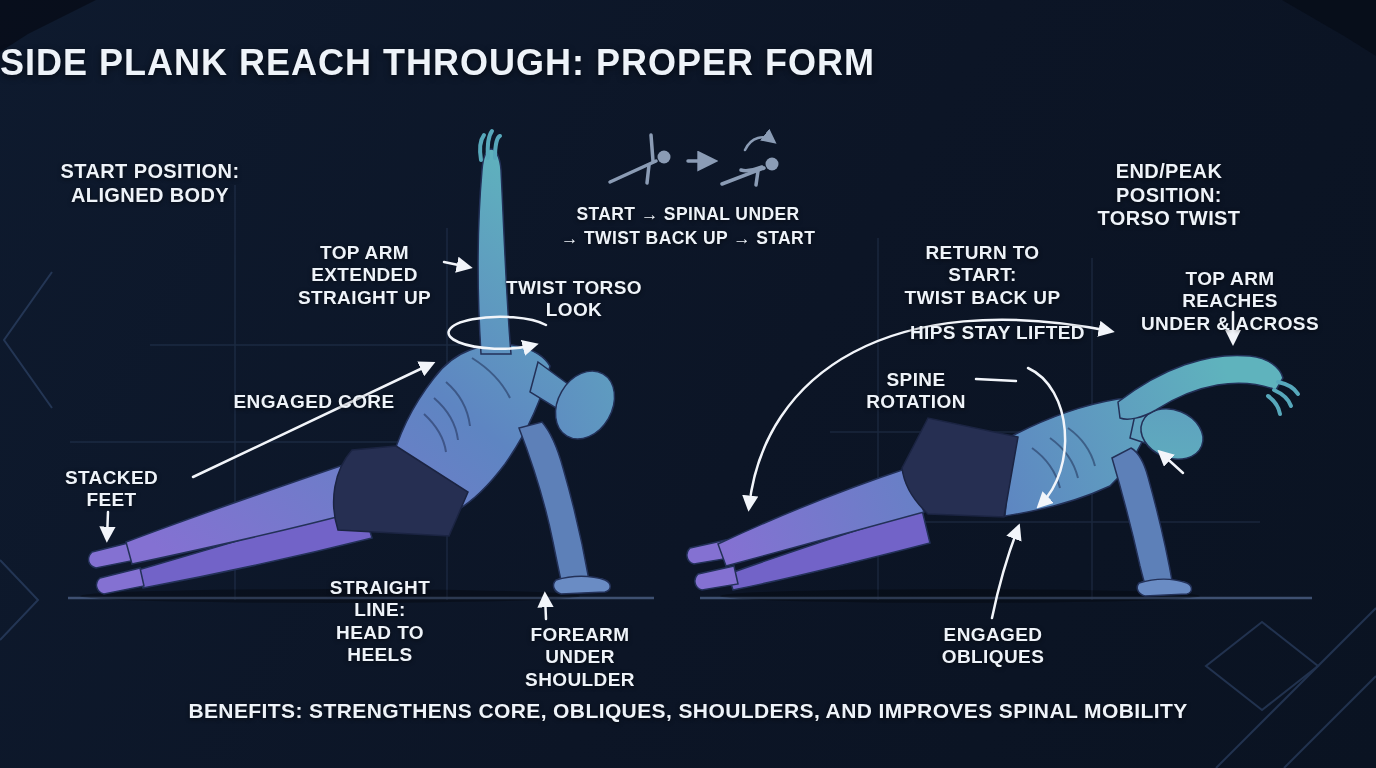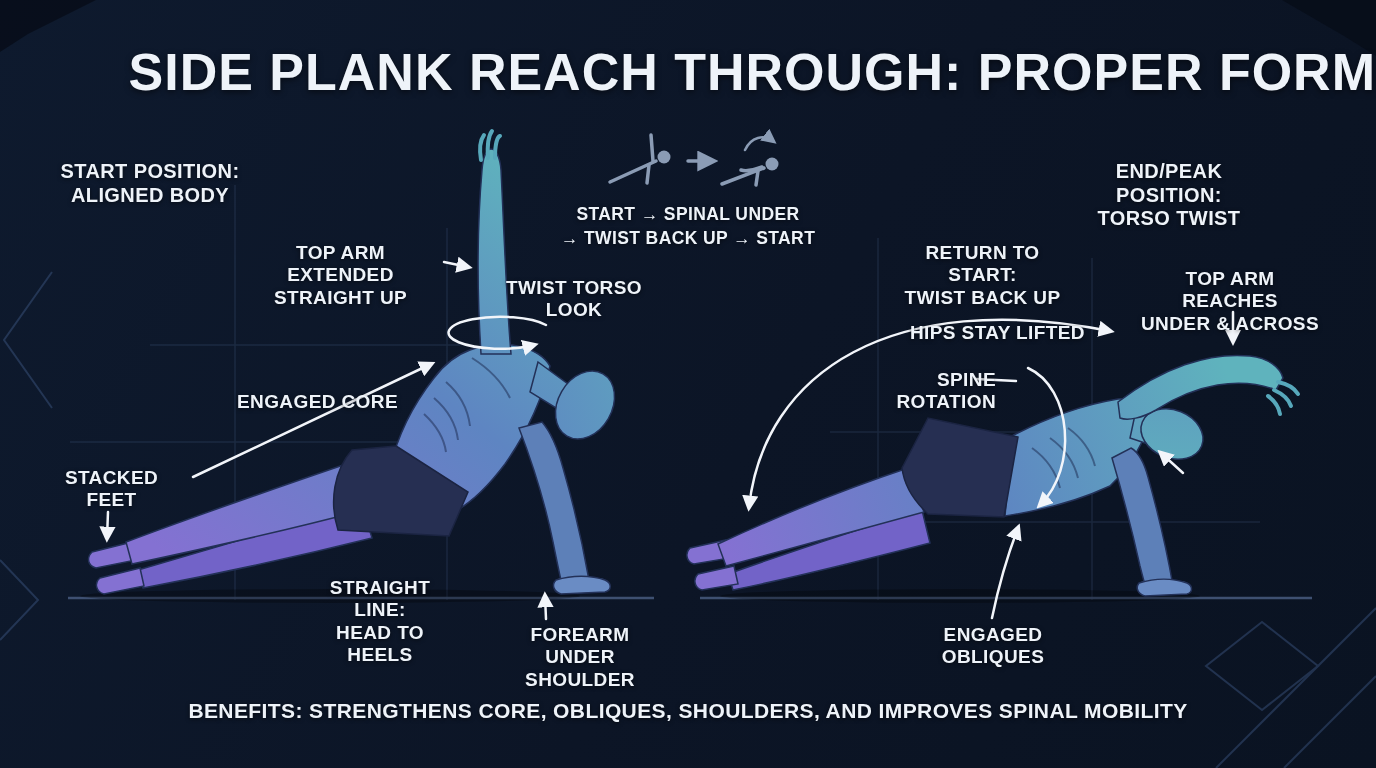--- a/index.html
+++ b/index.html
@@ -3,31 +3,31 @@
 <meta charset="utf-8">
 <style>
   html,body{margin:0;padding:0;background:#0a1322;}
   .canvas{
     position:relative;width:1376px;height:768px;overflow:hidden;
     background:linear-gradient(120deg,#0e1a2e 0%,#0c1526 55%,#0a1322 100%);
     font-family:"Liberation Sans",sans-serif;color:#eef3f9;
   }
   .art{position:absolute;inset:0;width:1376px;height:768px;}
   .title{
-    position:absolute;top:42px;left:0;width:100%;text-align:right;
-    font-size:52px;font-weight:800;letter-spacing:1px;
+    position:absolute;top:42px;left:0;width:100%;text-align:left;
+    font-size:36px;font-weight:800;letter-spacing:1px;
     text-shadow:0 2px 6px rgba(0,0,0,.55);
   }
   .lbl{
     position:absolute;font-size:19px;font-weight:600;letter-spacing:.4px;
     line-height:1.18;text-align:center;text-shadow:0 1px 4px rgba(0,0,0,.6);
   }
   .lbl .ln{display:block;}
   .heading{font-size:20px;font-weight:700;}
-  .left-align{text-align:right;}
+  .left-align{text-align:center;}
   .seq{font-size:17.5px;font-weight:600;line-height:1.35;}
   .benefits{
     position:absolute;top:699px;left:0;width:100%;text-align:center;
     font-size:21px;letter-spacing:.4px;text-shadow:0 1px 4px rgba(0,0,0,.6);
   }
   .benefits .b-label{font-weight:800;}
   .benefits .b-text{font-weight:600;}
 </style>
 </head>
 <body>
@@ -167,31 +167,31 @@
     </g>
   </svg>
 
   <div class="title">SIDE PLANK REACH THROUGH: PROPER FORM</div>
 
   <div class="lbl heading" style="left:55px;top:160px;width:190px">
     <span class="ln">START POSITION:</span>
     <span class="ln">ALIGNED BODY</span>
   </div>
 
-  <div class="lbl" style="left:248px;top:242px;width:185px">
+  <div class="lbl" style="left:272px;top:242px;width:185px">
     <span class="ln">TOP ARM EXTENDED</span>
     <span class="ln">STRAIGHT UP</span>
   </div>
 
   <div class="lbl" style="left:504px;top:277px;width:140px">
     <span class="ln">TWIST TORSO</span>
     <span class="ln">LOOK</span>
   </div>
 
-  <div class="lbl left-align" style="left:198px;top:391px;width:200px">ENGAGED CORE</div>
+  <div class="lbl left-align" style="left:214px;top:391px;width:200px">ENGAGED CORE</div>
 
   <div class="lbl" style="left:64px;top:467px;width:95px">
     <span class="ln">STACKED</span>
     <span class="ln">FEET</span>
   </div>
 
   <div class="lbl" style="left:500px;top:624px;width:160px">
     <span class="ln">FOREARM UNDER</span>
     <span class="ln">SHOULDER</span>
   </div>

